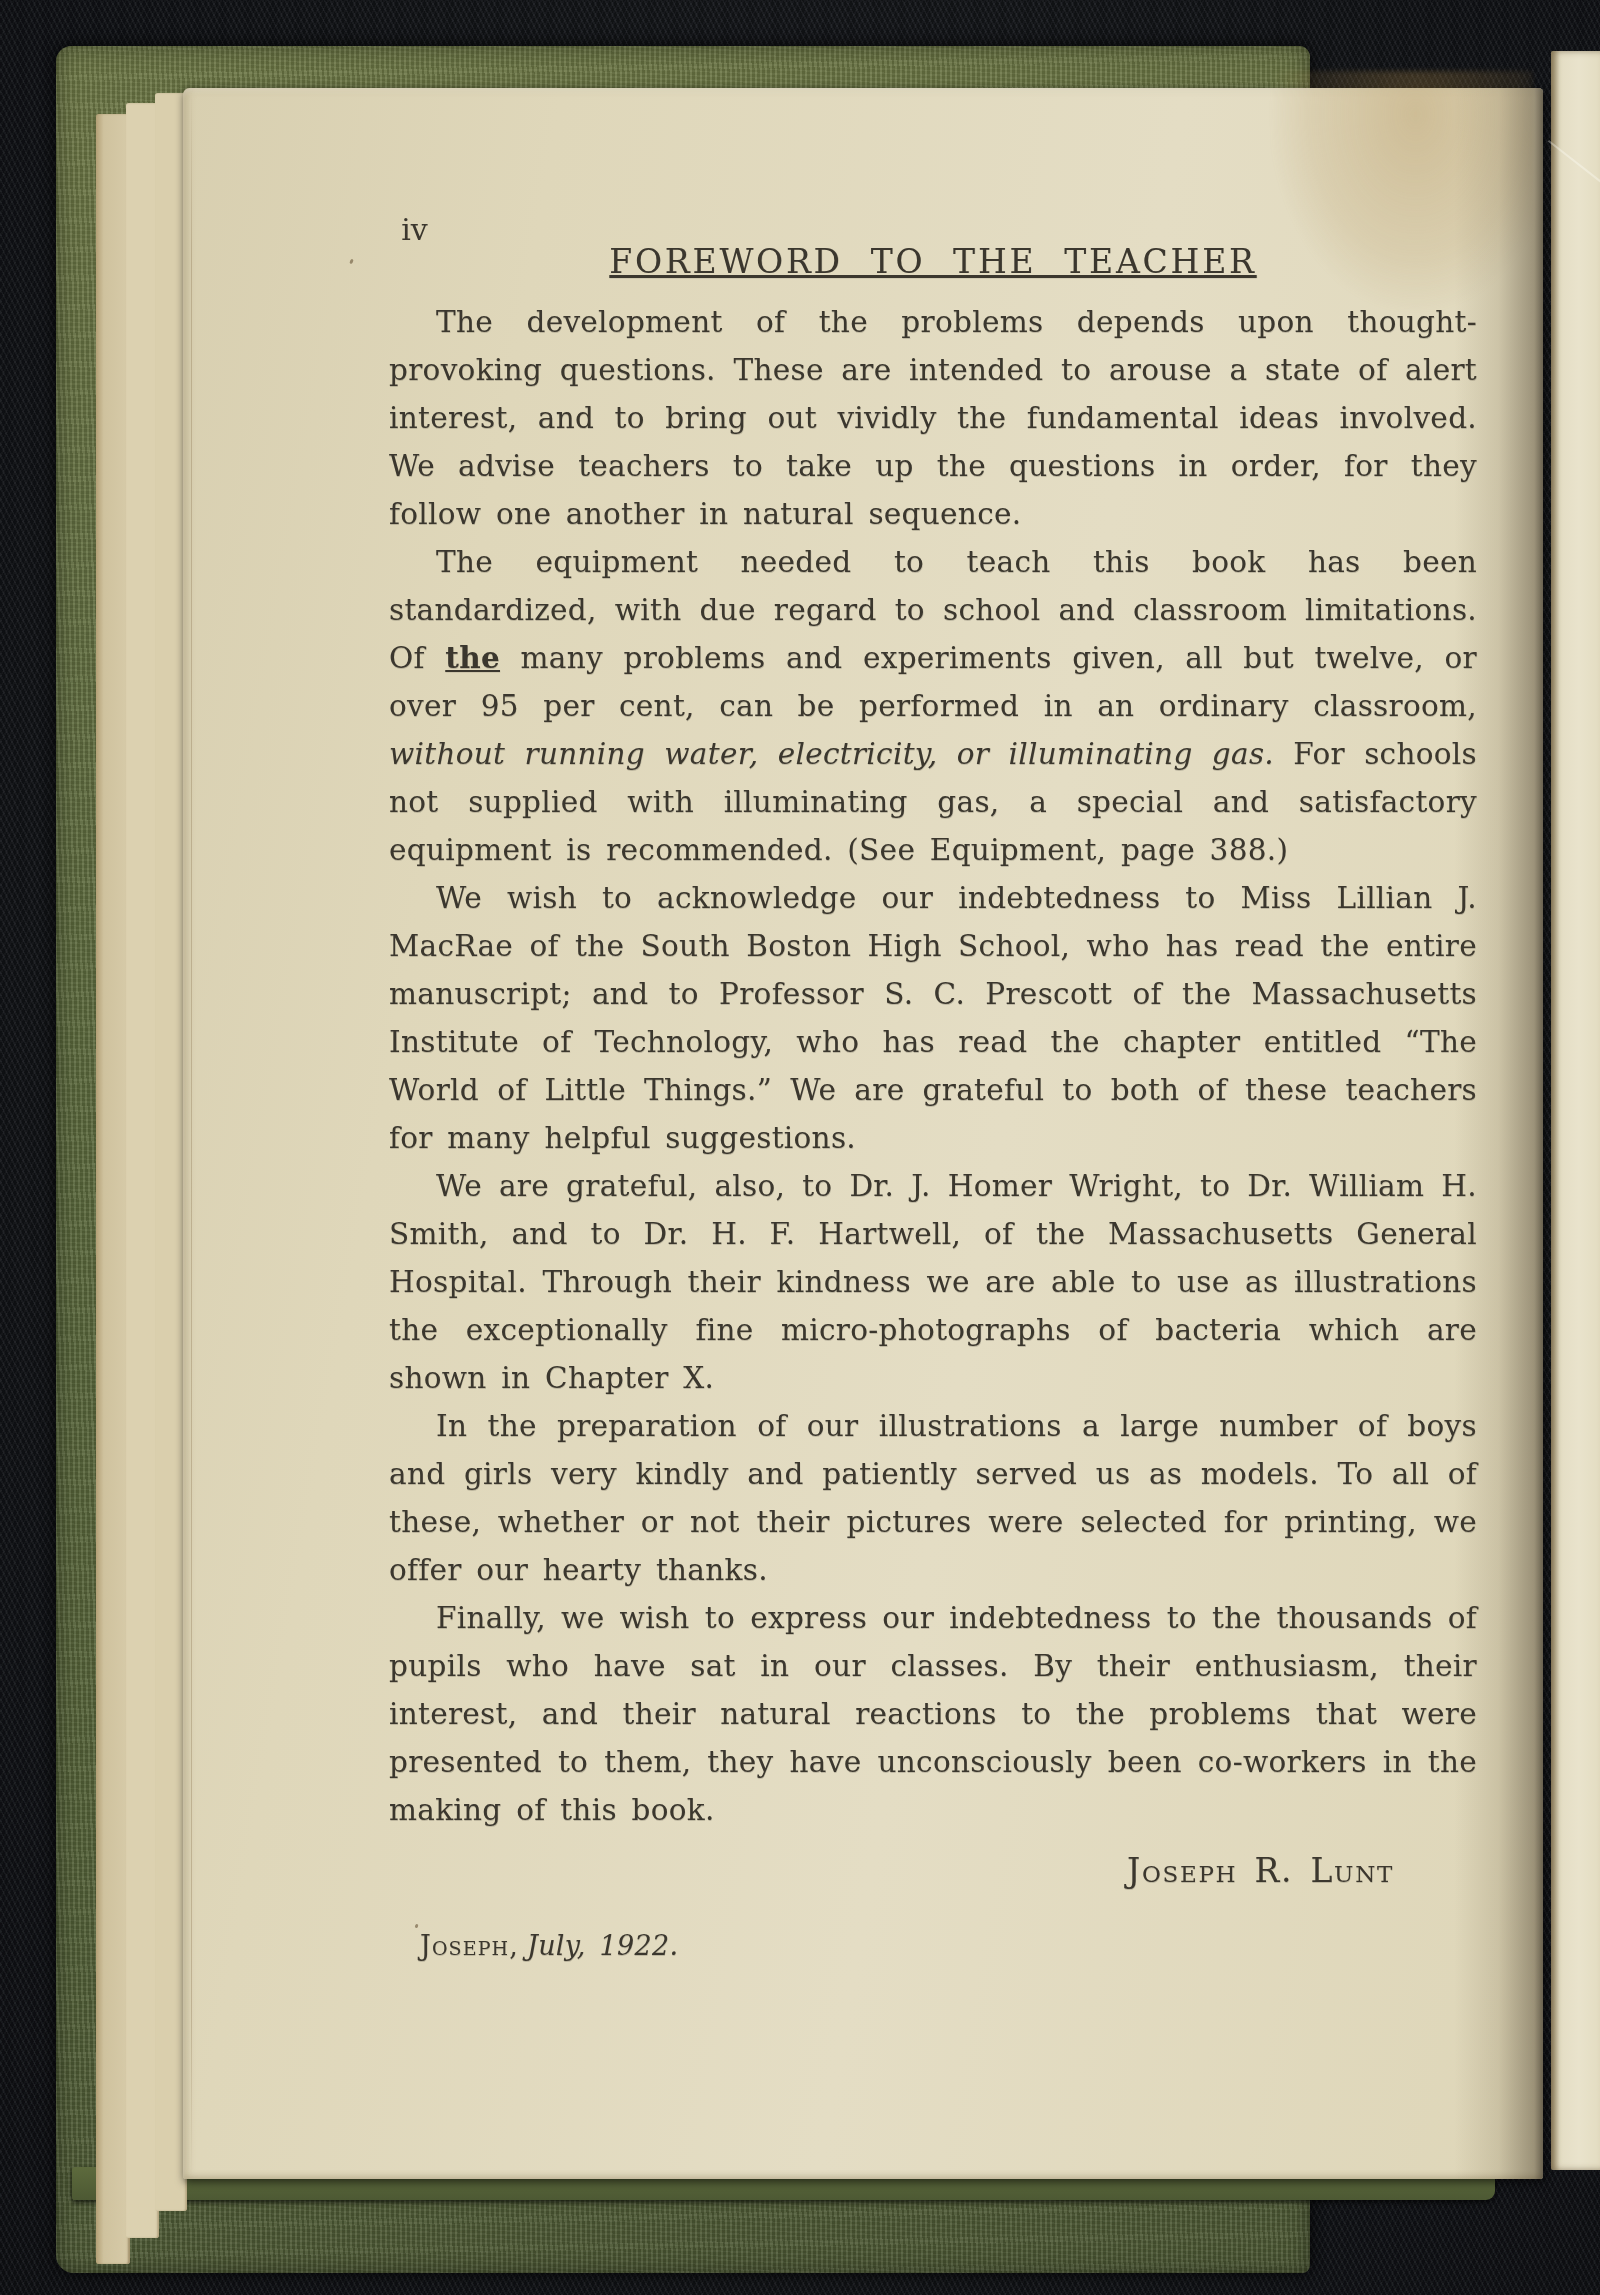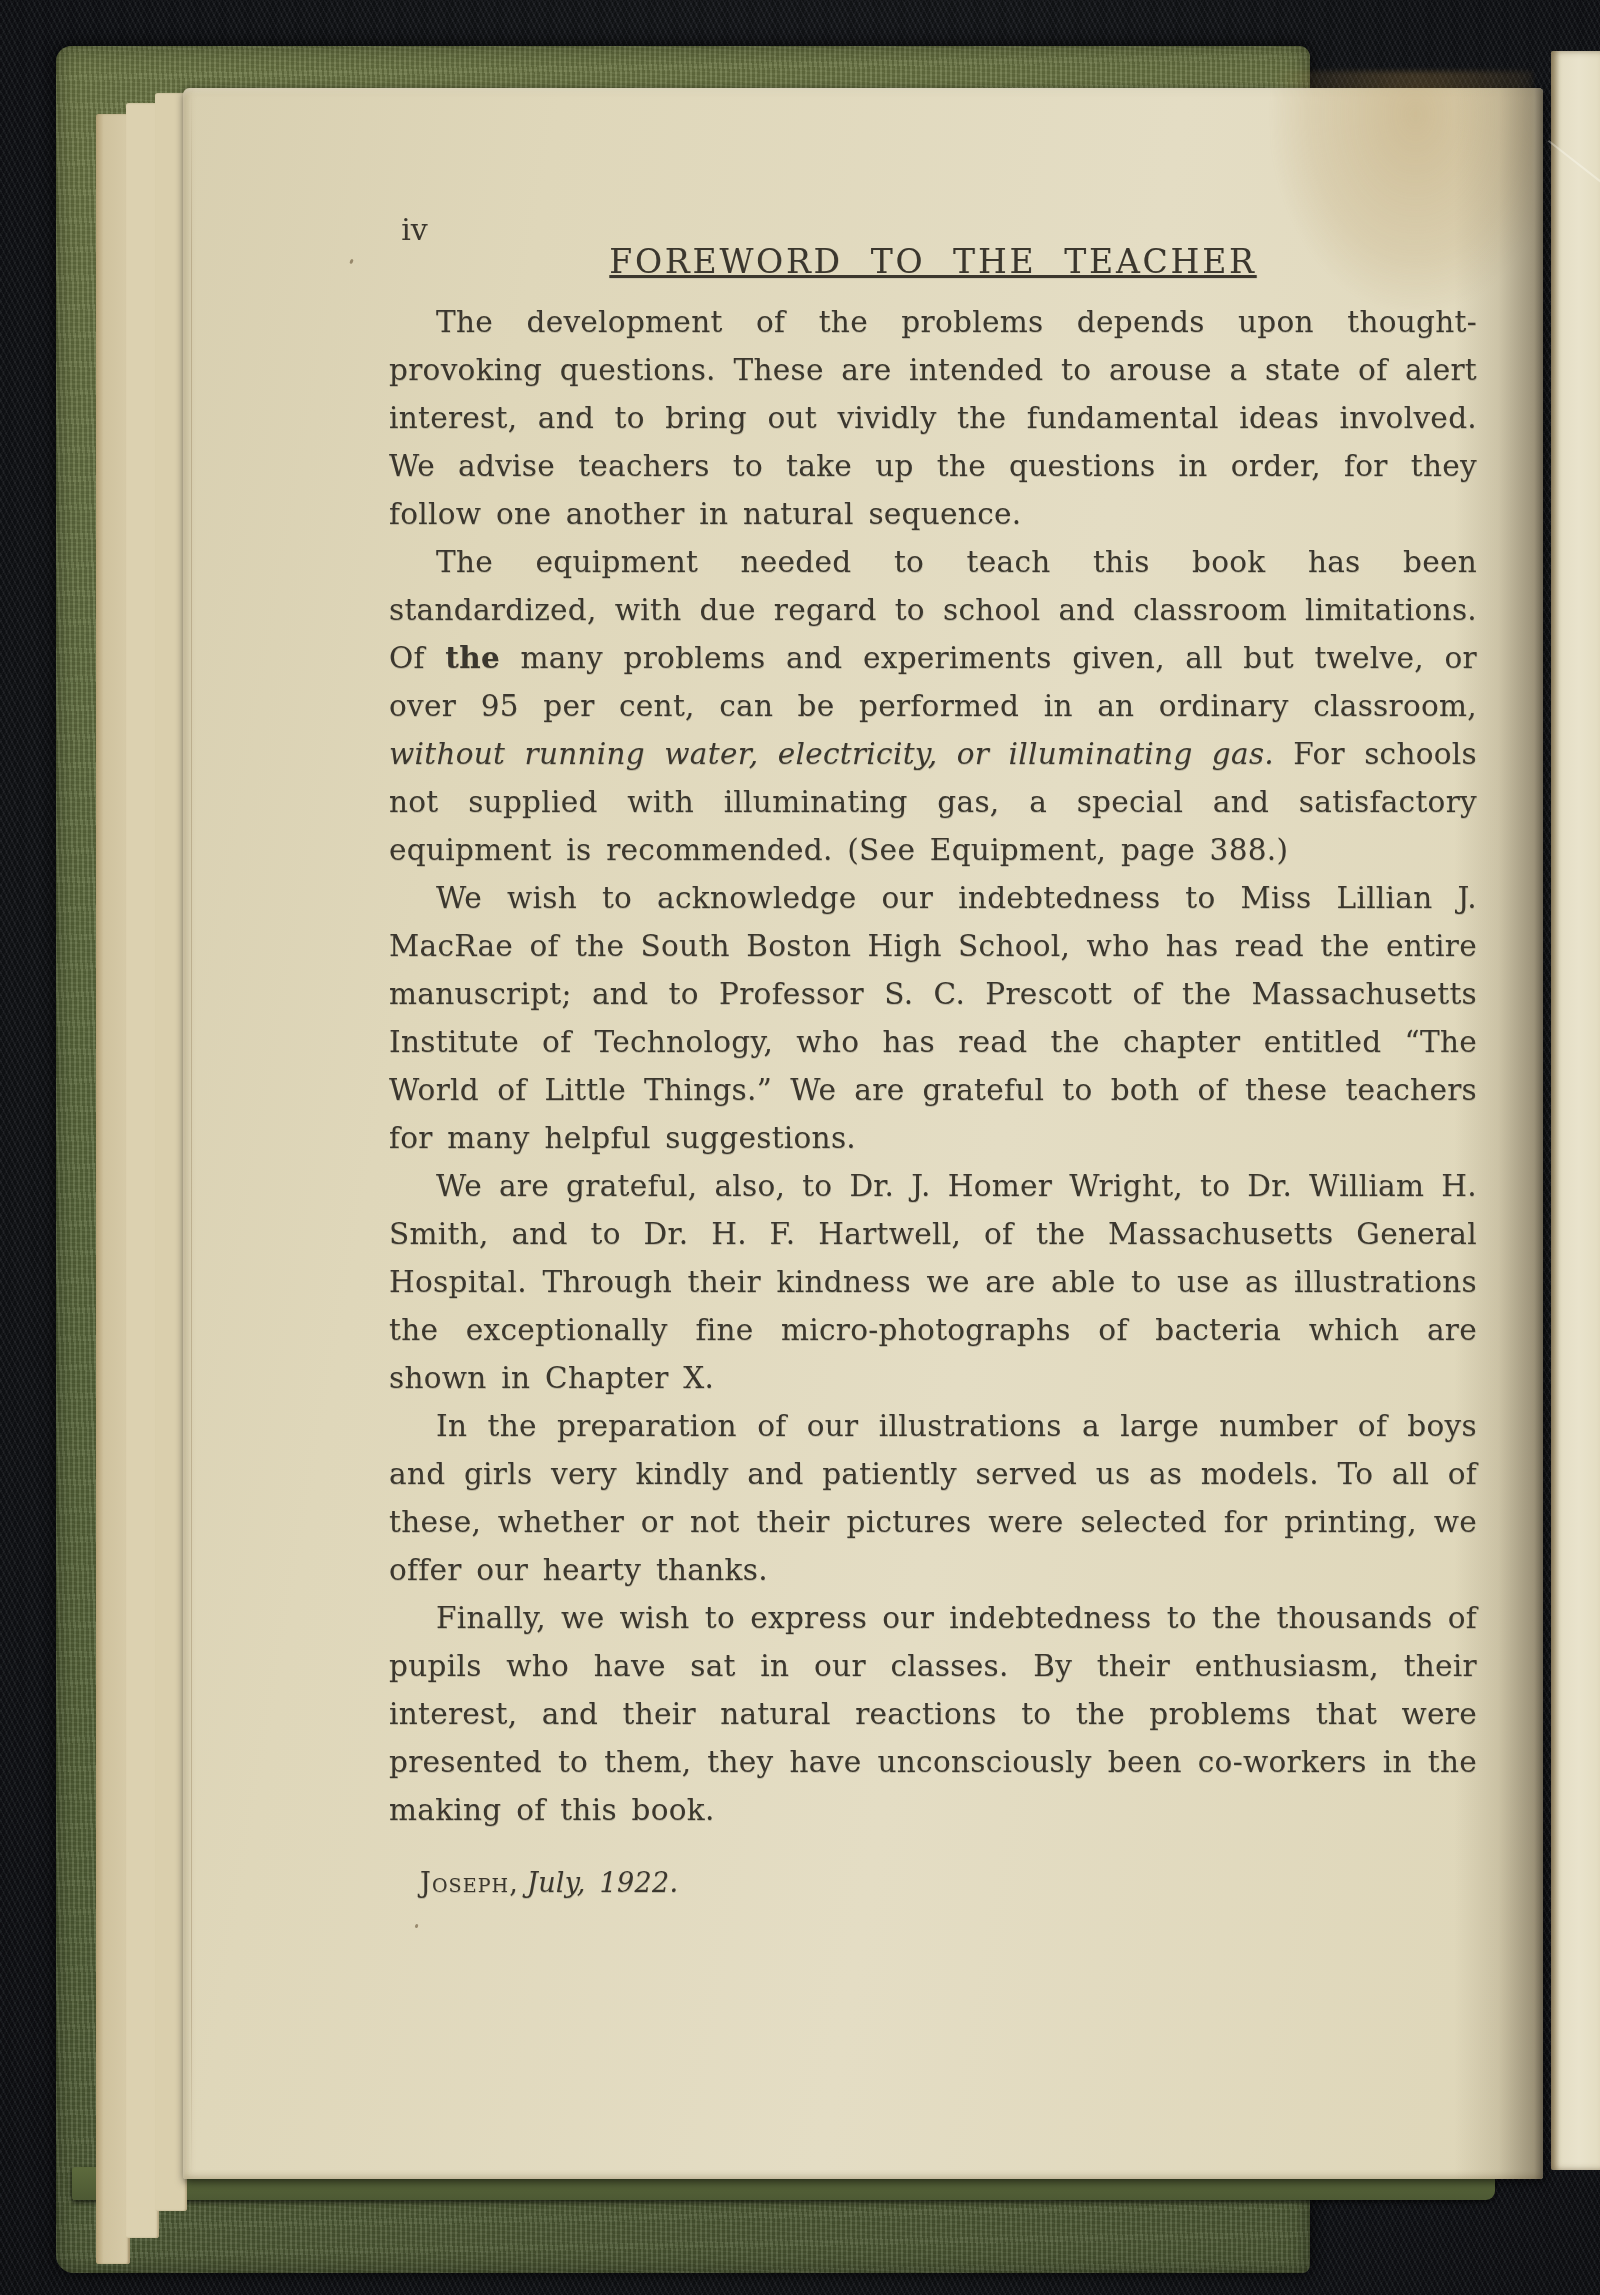--- a/index.html
+++ b/index.html
@@ -89,21 +89,21 @@
     text-align:center; font-size:33px; letter-spacing:2.8px; word-spacing:14.5px;
     color:#3b372e; text-shadow:0.3px 0.4px 0 rgba(59,55,46,0.25);margin-top:34px;
   }
   .body-text{
     position:absolute; left:206px; top:210px; width:1088px;
     font-size:29.5px; line-height:48px; text-align:justify;
     letter-spacing:0.3px; word-spacing:5px;
     color:#3b372e; text-shadow:0.3px 0.5px 0 rgba(59,55,46,0.22);
   }
   .body-text p{margin:0; text-indent:47px;}
-  .seg-b{font-weight:bold;}
+  .seg-b{font-weight:bold;text-decoration:underline;}
   .seg-i{font-style:italic;}
   .signatures{
     width:max-content; margin:10px 83px 0 auto; text-align:left;
     font-variant:small-caps; font-size:33px; line-height:53px; letter-spacing:1.7px;
   }
   .dateline{margin-top:24.5px; padding-left:31px; font-size:27px; text-indent:0;}
   .dateline .sc{font-variant:small-caps; letter-spacing:1.1px;}
   .dateline .seg-i{margin-left:0.30em;}
 </style>
 </head>
@@ -135,20 +135,21 @@
 
     <div class="body-text">
       <p><span>The development of the problems depends upon thought-provoking questions. These are intended to arouse a state of alert interest, and to bring out vividly the fundamental ideas involved. We advise teachers to take up the questions in order, for they follow one another in natural sequence.</span></p>
       <p><span>The equipment needed to teach this book has been standardized, with due regard to school and classroom limitations. Of </span><span class="seg-b">the</span><span> many problems and experiments given, all but twelve, or over 95 per cent, can be performed in an ordinary classroom, </span><span class="seg-i">without running water, electricity, or illuminating gas.</span><span> For schools not supplied with illuminating gas, a special and satisfactory equipment is recommended. (See Equipment, page 388.)</span></p>
       <p><span>We wish to acknowledge our indebtedness to Miss Lillian J. MacRae of the South Boston High School, who has read the entire manuscript; and to Professor S. C. Prescott of the Massachusetts Institute of Technology, who has read the chapter entitled “The World of Little Things.”  We are grateful to both of these teachers for many helpful suggestions.</span></p>
       <p><span>We are grateful, also, to Dr. J. Homer Wright, to Dr. William H. Smith, and to Dr. H. F. Hartwell, of the Massachusetts General Hospital. Through their kindness we are able to use as illustrations the exceptionally fine micro-photographs of bacteria which are shown in Chapter X.</span></p>
       <p><span>In the preparation of our illustrations a large number of boys and girls very kindly and patiently served us as models. To all of these, whether or not their pictures were selected for printing, we offer our hearty thanks.</span></p>
       <p><span>Finally, we wish to express our indebtedness to the thousands of pupils who have sat in our classes. By their enthusiasm, their interest, and their natural reactions to the problems that were presented to them, they have unconsciously been co-workers in the making of this book.</span></p>
 
       <div class="signatures">
+        <div class="sig">Joseph R. Lunt</div>
       </div>
 
       <div class="dateline">
         <span class="sc">Joseph,</span><span class="seg-i">July, 1922.</span>
       </div>
     </div>
 
     <div class="gutter"></div>
   </div>
 

